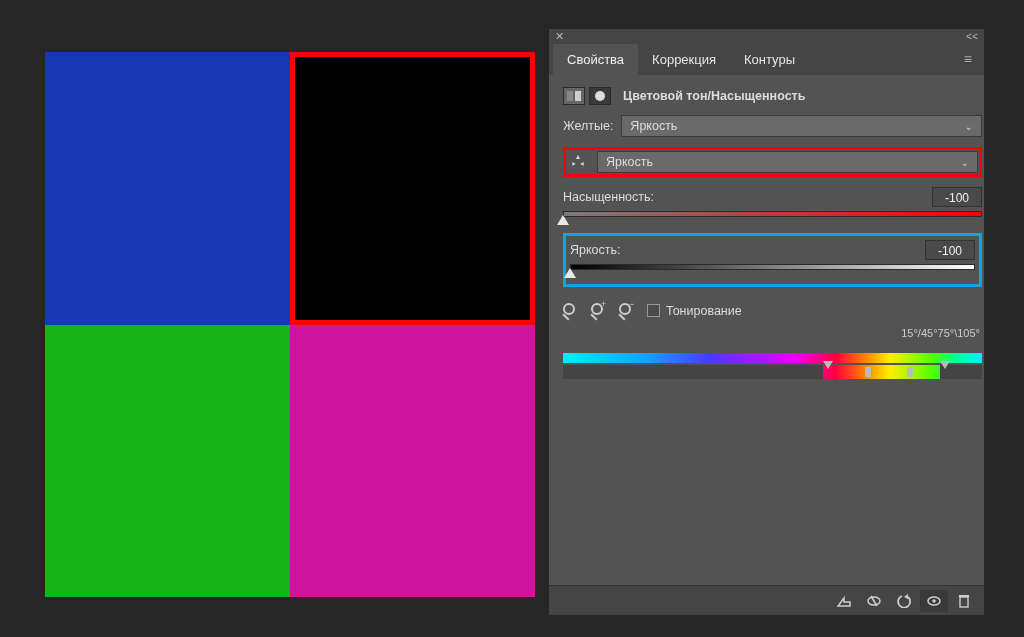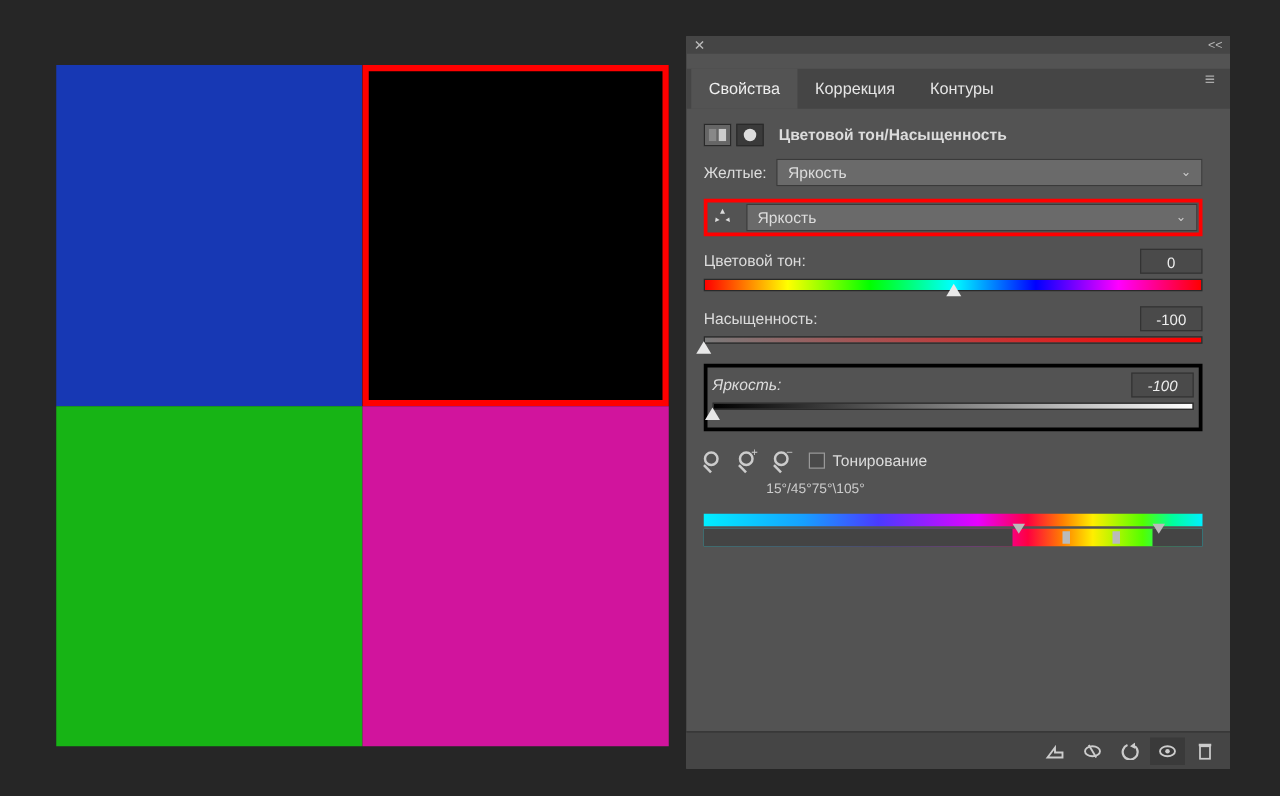--- a/index.html
+++ b/index.html
@@ -47,37 +47,37 @@
       align-items: center;
       justify-content: space-between;
       padding: 0 6px;
     }
     .close-x { color: #bbb; font-size: 11px; cursor: pointer; }
     .collapse-icon { color: #bbb; font-size: 10px; }
 
     
     .panel-tabs {
       display: flex;
+      align-items: center;
       background: #454545;
       height: 32px;
       padding-left: 4px;
-      margin-top: 12px;
     }
     .tab {
       padding: 8px 14px;
       color: #e5e5e5;
       cursor: pointer;
       font-size: 13px;
     }
     .tab.active { background: #535353; color: #eee; }
     .tab-spacer { flex: 1; }
     .menu-icon { color: #aaa; padding: 0 12px; font-size: 14px; cursor: pointer; }
 
     
-    .panel-body { flex: 1; padding: 12px 22px 0 14px; display: flex; flex-direction: column; gap: 10px; }
+    .panel-body { flex: 1; padding: 12px 2px 0 14px; display: flex; flex-direction: column; gap: 10px; }
 
     .row { display: flex; align-items: center; gap: 8px; }
     .row-label { color: #dcdcdc; }
 
     .adj-icons { display: flex; gap: 4px; }
     .adj-ic {
       width: 22px; height: 18px; background: #3a3a3a; border: 1px solid #2a2a2a;
       display: inline-flex; align-items: center; justify-content: center;
     }
     .adj-ic.sel { background: #666; }
@@ -133,21 +133,21 @@
     .thumb {
       position: absolute;
       width: 0; height: 0;
       border-left: 6px solid transparent;
       border-right: 6px solid transparent;
       border-bottom: 10px solid #e8e8e8;
       top: 4px;
       transform: translateX(-6px);
     }
 
-    .lightness-highlight { border: 3px solid #000000; padding: 4px 4px 8px 4px; font-style: italic; }
+    .lightness-highlight { border: 3px solid #0ea5e9; padding: 4px 4px 8px 4px; }
 
     
     .eyerow { display: flex; align-items: center; justify-content: space-between; margin-top: 6px; }
     .eyes { display: flex; gap: 12px; align-items: center; }
     .eye, .eyeplus, .eyeminus {
       width: 16px; height: 16px; position: relative; cursor: pointer;
     }
     .eye::before, .eyeplus::before, .eyeminus::before {
       content: ""; position: absolute; left: 2px; top: 10px; width: 2px; height: 8px;
       background: #ccc; transform: rotate(-45deg);
@@ -158,21 +158,21 @@
     }
     .eyeplus small, .eyeminus small {
       position: absolute; left: 10px; top: -4px; font-size: 9px; color: #ccc;
     }
     .chk {
       width: 13px; height: 13px; border: 1px solid #999; background: #4a4a4a;
       display: inline-block; cursor: pointer;
     }
     .chk-row { display: flex; gap: 6px; }
 
-    .deg-row { display: flex; justify-content: flex-start; font-size: 11px; color: #ccc; margin-top: -2px; padding: 0 2px; margin-left: 48px; }
+    .deg-row { display: flex; justify-content: flex-end; font-size: 11px; color: #ccc; margin-top: -2px; padding: 0 2px; }
 
     
     .range-strip { height: 14px; position: relative; margin-top: 4px; }
     .range-top {
       height: 10px;
       background: linear-gradient(to right,#00efff 0%,#16a0ff 20%,#4a3aff 35%,#e600ff 55%,#ff0040 65%,#ff8000 72%,#ffee00 78%,#53ff00 88%,#00ff9d 94%,#00efff 100%);
     }
     .range-bottom {
       height: 14px;
       background: linear-gradient(to right,#00efff 0%,#16a0ff 20%,#4a3aff 35%,#e600ff 55%,#ff0040 65%,#ff8000 72%,#ffee00 78%,#53ff00 88%,#00ff9d 94%,#00efff 100%);
@@ -267,30 +267,20 @@
           <path d="M4 9 L2 12 L6 12 Z" fill="#ddd" transform="rotate(-25 4 10)"></path>
           <path d="M14 9 L12 12 L16 12 Z" fill="#ddd" transform="rotate(25 14 10)"></path>
         </svg>
       </span>
       <div class="dropdown">
         <span>Яркость</span>
         <span class="caret">⌄</span>
       </div>
     </div>
 
-    <div class="slider-block">
-      <div class="slider-hdr">
-        <span class="row-label">Цветовой тон:</span>
-        <span class="slider-val">0</span>
-      </div>
-      <div class="track">
-        <div class="track-hue"></div>
-        <div class="thumb" style="left:50%"></div>
-      </div>
-    </div>
 
     <div class="slider-block">
       <div class="slider-hdr">
         <span class="row-label">Насыщенность:</span>
         <span class="slider-val">-100</span>
       </div>
       <div class="track">
         <div class="track-sat"></div>
         <div class="thumb" style="left:0%"></div>
       </div>

